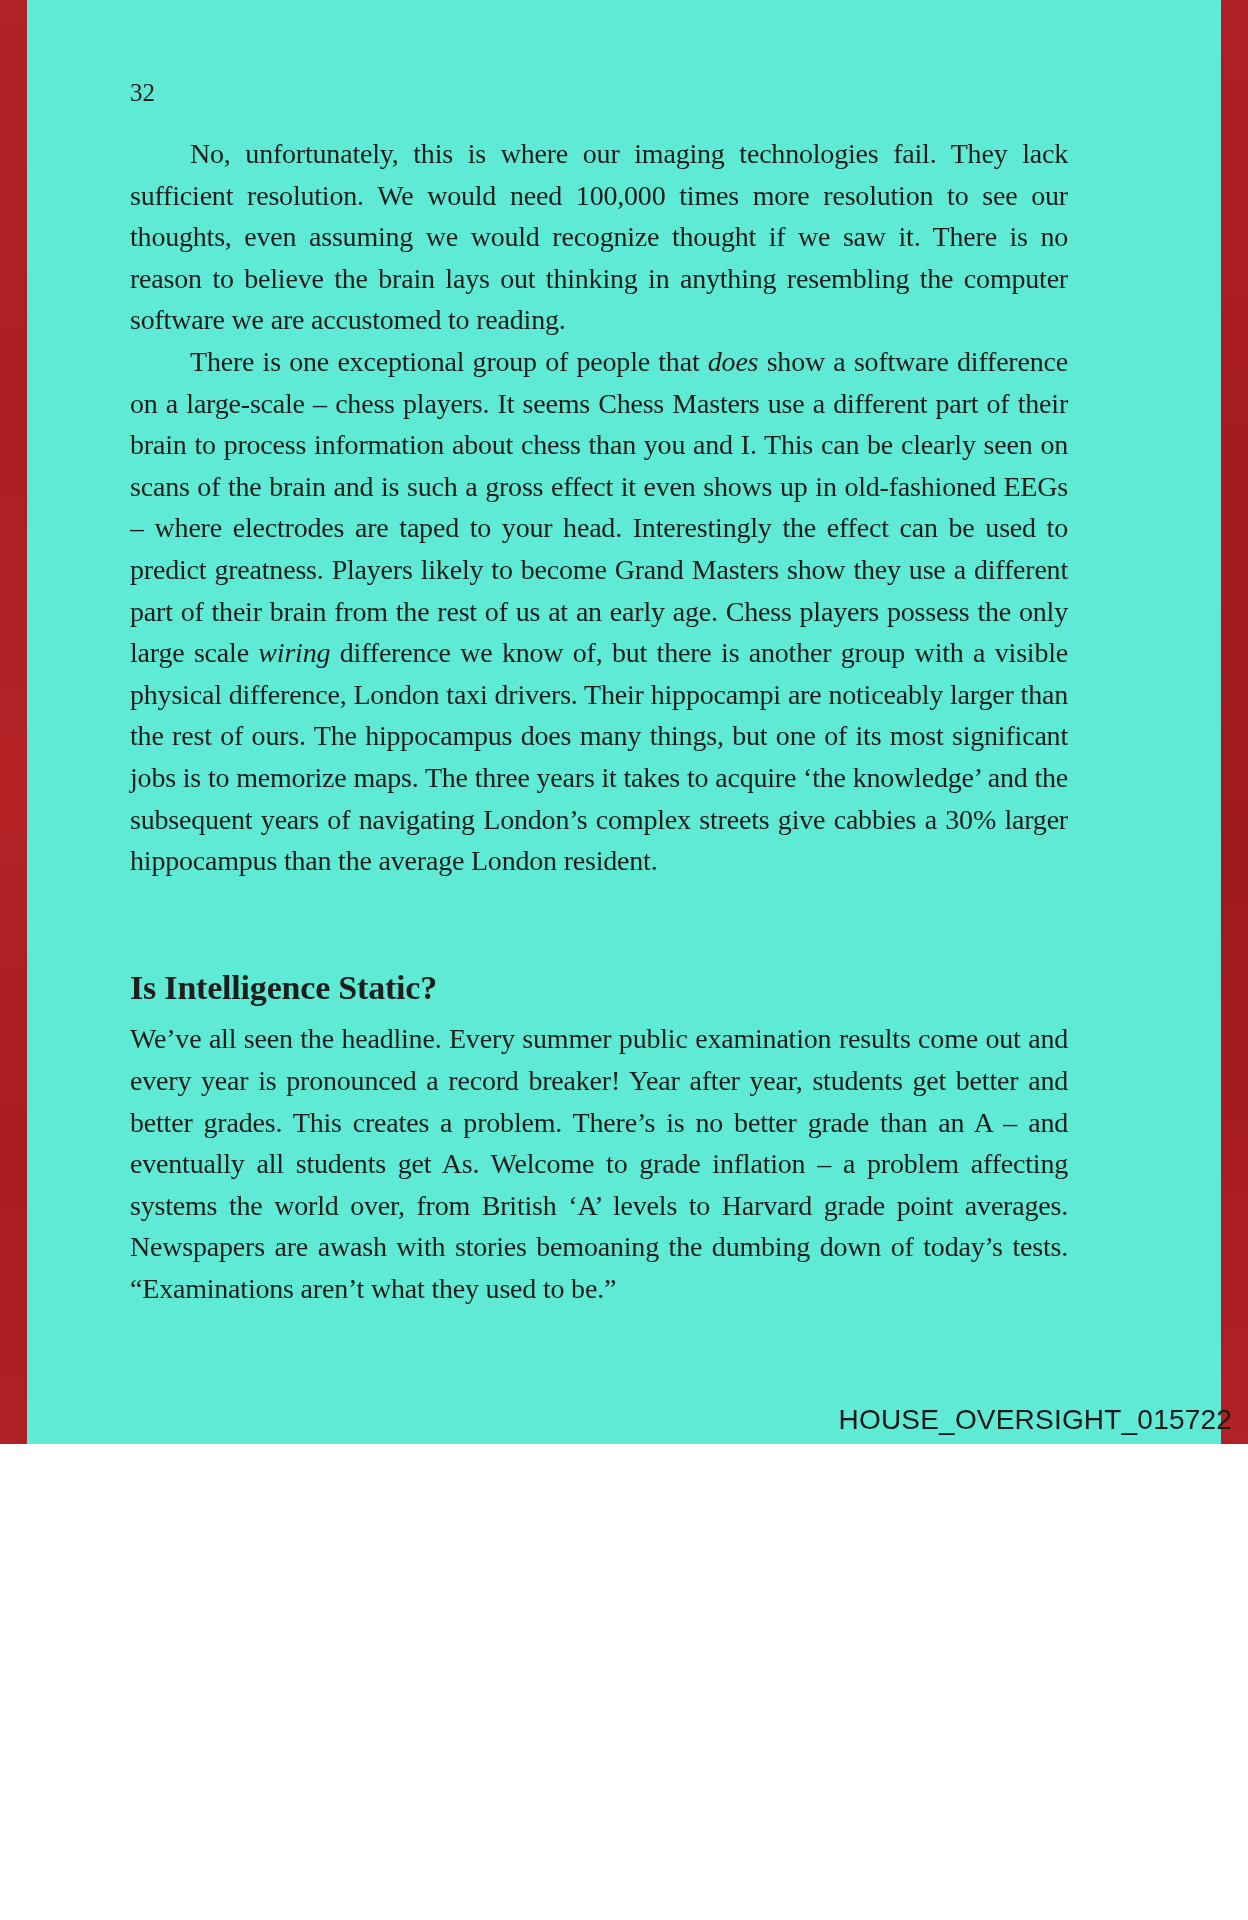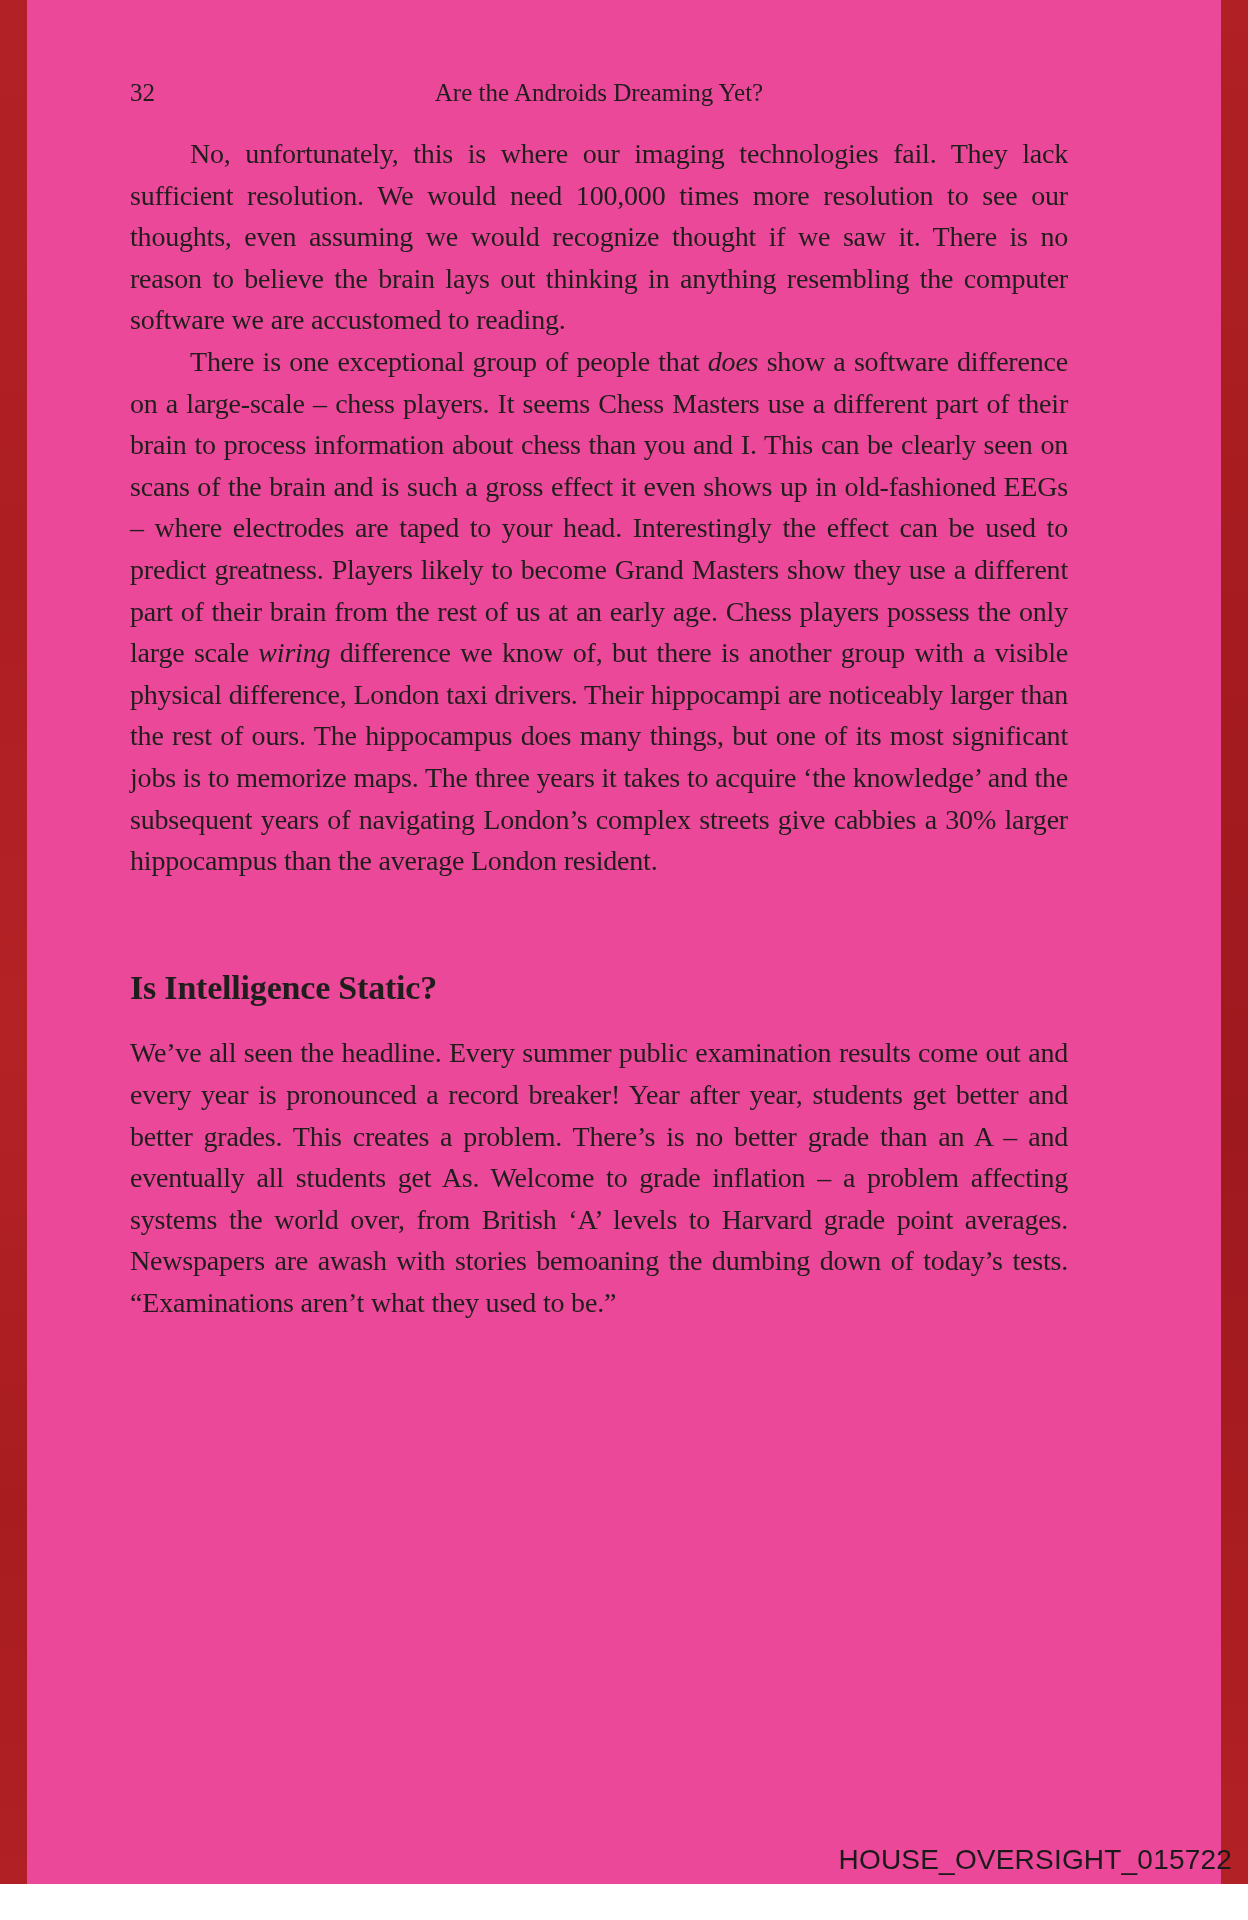--- a/index.html
+++ b/index.html
@@ -3,22 +3,22 @@
 <meta charset="utf-8">
 <style>
   html, body {
     margin: 0;
     padding: 0;
     background: #ffffff;
   }
   .page {
     position: relative;
     width: 1248px;
-    height: 1884px;
-    background: #ec4899;
+    height: 1444px;
+    background: #5eead4;
     overflow: hidden;
     font-family: "Liberation Serif", serif;
     color: #201e1c;
   }
   
   .edge-bar {
     position: absolute;
     top: 0;
     bottom: 0;
     width: 27px;
@@ -64,21 +64,21 @@
     margin: 0;
     padding: 0;
   }
   .text-block p.indent {
     text-indent: 60px;
   }
   .section-heading {
     font-size: 34px;
     font-weight: bold;
     line-height: 40.8px;
-    margin: 86px 0 24px 0;
+    margin: 86px 0 10px 0;
     text-align: left;
     letter-spacing: -0.2px;
   }
   em { }
   
   .bates-stamp {
     position: absolute;
     right: 16px;
     bottom: 8px;
     font-family: "Liberation Sans", sans-serif;
@@ -90,21 +90,20 @@
 </head>
 <body>
 
 <div class="page">
 
   <div class="edge-bar left"></div>
   <div class="edge-bar right"></div>
 
   <div class="running-head">
     <span class="folio">32</span>
-    <div class="running-title">Are the Androids Dreaming Yet?</div>
   </div>
 
   <div class="text-block">
     <p class="indent"><span>No, unfortunately, this is where our imaging technologies fail. They lack sufficient resolution. We would need 100,000 times more resolution to see our thoughts, even assuming we would recognize thought if we saw it. There is no reason to believe the brain lays out thinking in anything resembling the computer software we are accustomed to reading.</span></p>
     <p class="indent"><span>There is one exceptional group of people that </span><em>does</em><span> show a software difference on a large-scale – chess players. It seems Chess Masters use a different part of their brain to process information about chess than you and I. This can be clearly seen on scans of the brain and is such a gross effect it even shows up in old-fashioned EEGs – where electrodes are taped to your head. Interestingly the effect can be used to predict greatness. Players likely to become Grand Masters show they use a different part of their brain from the rest of us at an early age. Chess players possess the only large scale </span><em>wiring</em><span> difference we know of, but there is another group with a visible physical difference, London taxi drivers. Their hippocampi are noticeably larger than the rest of ours. The hippocampus does many things, but one of its most significant jobs is to memorize maps. The three years it takes to acquire ‘the knowledge’ and the subsequent years of navigating London’s complex streets give cabbies a 30% larger hippocampus than the average London resident.</span></p>
 
     <h2 class="section-heading">Is Intelligence Static?</h2>
 
     <p><span>We’ve all seen the headline. Every summer public examination results come out and every year is pronounced a record breaker! Year after year, students get better and better grades. This creates a problem. There’s is no better grade than an A – and eventually all students get As. Welcome to grade inflation – a problem affecting systems the world over, from British ‘A’ levels to Harvard grade point averages. Newspapers are awash with stories bemoaning the dumbing down of today’s tests. “Examinations aren’t what they used to be.”</span></p>
   </div>

